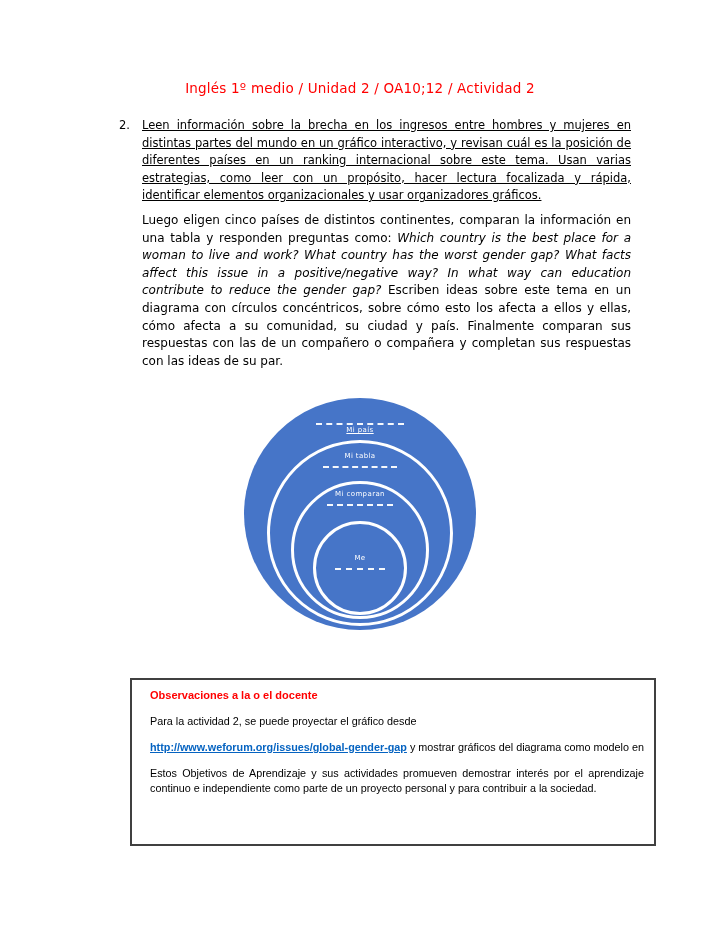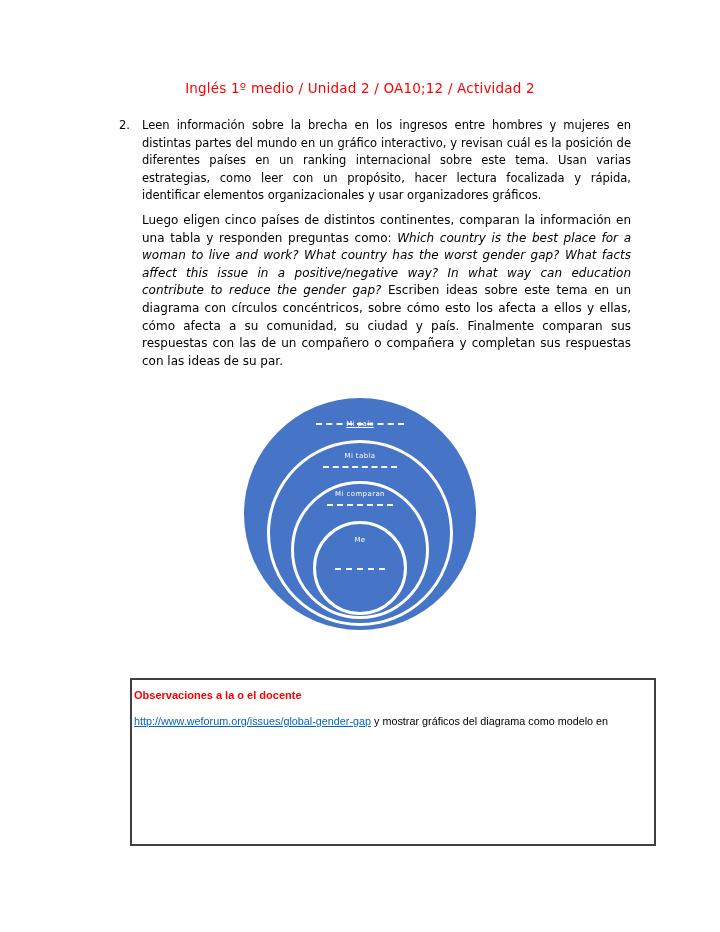--- a/index.html
+++ b/index.html
@@ -15,66 +15,67 @@
     text-align:center; color:#ff0000; font-size:13.5px; letter-spacing:0.2px;
   }
 
   
   .para1-wrap {
     position:absolute; top:117px; left:119px; width:512px;
     display:flex; gap:9px;
     font-size:11.5px; line-height:17.6px;
   }
   .para1-num { flex:0 0 14px; }
-  .para1-text { flex:1; text-align:justify; }
+  .para1-text { flex:1; text-align:justify;text-decoration:underline; }
   .para2 {
     position:absolute; top:212px; left:142px; width:489px;
     font-size:12px; line-height:17.6px; text-align:justify;
   }
   .italic { font-style:italic; }
 
   
   .diagram { position:absolute; left:240px; top:396px; width:240px; height:240px; }
   .circle {
     position:absolute; border-radius:50%;
     background:#4675c8; box-sizing:border-box;
   }
   .c1 { left:4px;  top:2px;   width:232px; height:232px; }
   .c2 { left:27px; top:44px;  width:186px; height:186px; border:3px solid #fff; }
   .c3 { left:51px; top:85px;  width:138px; height:138px; border:3px solid #fff; }
   .c4 { left:73px; top:125px; width:94px;  height:94px;  border:3px solid #fff; }
   .ring-label {
     position:absolute; left:0; right:0; text-align:center;
     color:#ffffff; font-size:7px; letter-spacing:0.4px; line-height:8px;
   }
-  .rl1 { top:24px;text-decoration:underline; }
+  .rl1 { top:30px;text-decoration:underline; }
   .rl2 { top:56px; }
   .rl3 { top:94px; }
-  .rl4 { top:140px; }
+  .rl4 { top:158px; }
   .ring-dash {
     position:absolute; left:50%; transform:translateX(-50%);
     border-top:2px dashed rgba(255,255,255,0.95); height:0;
   }
   .rd1 { top:27px;  width:88px; }
   .rd2 { top:70px;  width:74px; }
   .rd3 { top:108px; width:66px; }
   .rd4 { top:172px; width:50px; }
 
   
   .obs-box {
     position:absolute; left:130px; top:678px; width:526px; height:168px;
     border:2px solid #404040; box-sizing:border-box;
-    padding:6px 10px 0 2px;
+    padding:6px 10px 0 18px;
     font-family:"Liberation Sans", sans-serif; font-size:10.8px; line-height:15px;
   }
   .obs-heading { color:#ff0000; font-weight:bold; font-size:11px; margin:2px 0 0 0; }
   .obs-box p { margin:11px 0 0 0; }
   .obs-link {
     color:#0563c1; text-decoration:underline; cursor:pointer;
     word-break:break-all;
+    font-weight:bold;
   }
   .obs-longlink { line-height:17px; }
   .obs-final { text-align:justify; }
 </style>
 </head>
 <body>
 
 <div class="page">
 
   <div class="doc-title">Inglés 1º medio / Unidad 2 / OA10;12 / Actividad 2</div>
@@ -96,16 +97,18 @@
     <div class="ring-label rl2">Mi tabla</div>
     <div class="ring-dash rd2"></div>
     <div class="ring-label rl3">Mi comparan</div>
     <div class="ring-dash rd3"></div>
     <div class="ring-label rl4">Me</div>
     <div class="ring-dash rd4"></div>
   </div>
 
   <div class="obs-box">
     <div class="obs-heading">Observaciones a la o el docente</div>
+    <p>Para la actividad 2, se puede proyectar el gráfico desde</p>
     <p><a class="obs-link">http://www.weforum.org/issues/global-gender-gap</a><span> y mostrar gráficos del diagrama como modelo en</span></p>
+    <p class="obs-final">Estos Objetivos de Aprendizaje y sus actividades promueven demostrar interés por el aprendizaje continuo e independiente como parte de un proyecto personal y para contribuir a la sociedad.</p>
   </div>
 
 </div>
 
 </body></html>

